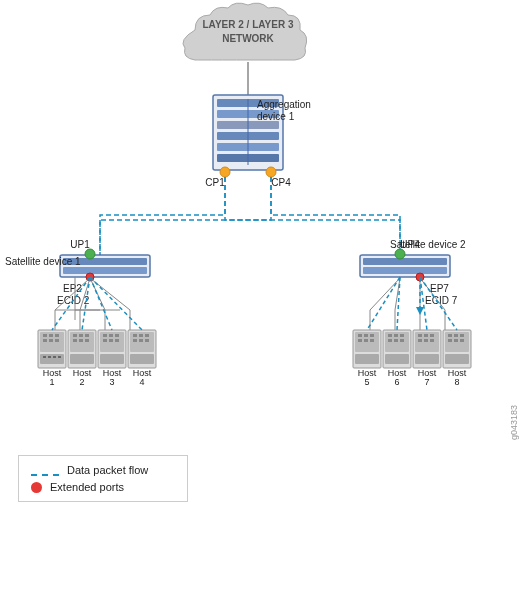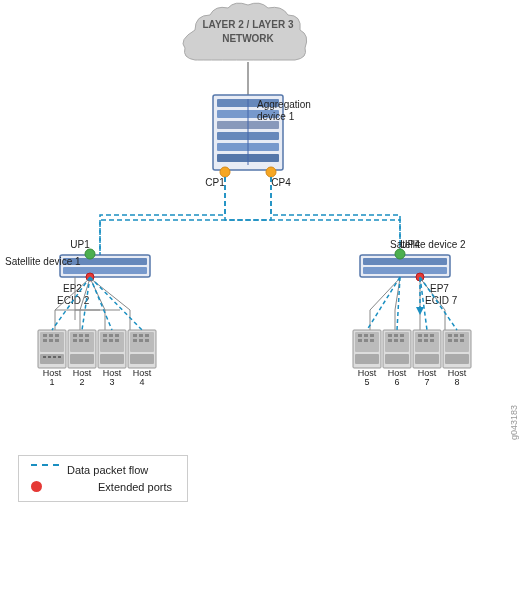--- a/index.html
+++ b/index.html
@@ -28,26 +28,26 @@
       position: absolute;
       bottom: 18px;
       left: 18px;
       border: 1px solid #ccc;
       background: #fff;
       padding: 8px 12px;
       width: 170px;
     }
     .legend-item {
       display: flex;
-      align-items: flex-start;
+      align-items: flex-end;
       margin-bottom: 5px;
       font-size: 11px;
       color: #222;
     }
-    .legend-item:last-child { margin-bottom: 0; gap: 48px; }
+    .legend-item:last-child { margin-bottom: 0; }
     .legend-line {
       width: 28px;
       height: 0;
       border-top: 2px dashed #1a8fc1;
       margin-right: 8px;
       flex-shrink: 0;
     }
     .legend-dot {
       width: 11px;
       height: 11px;

